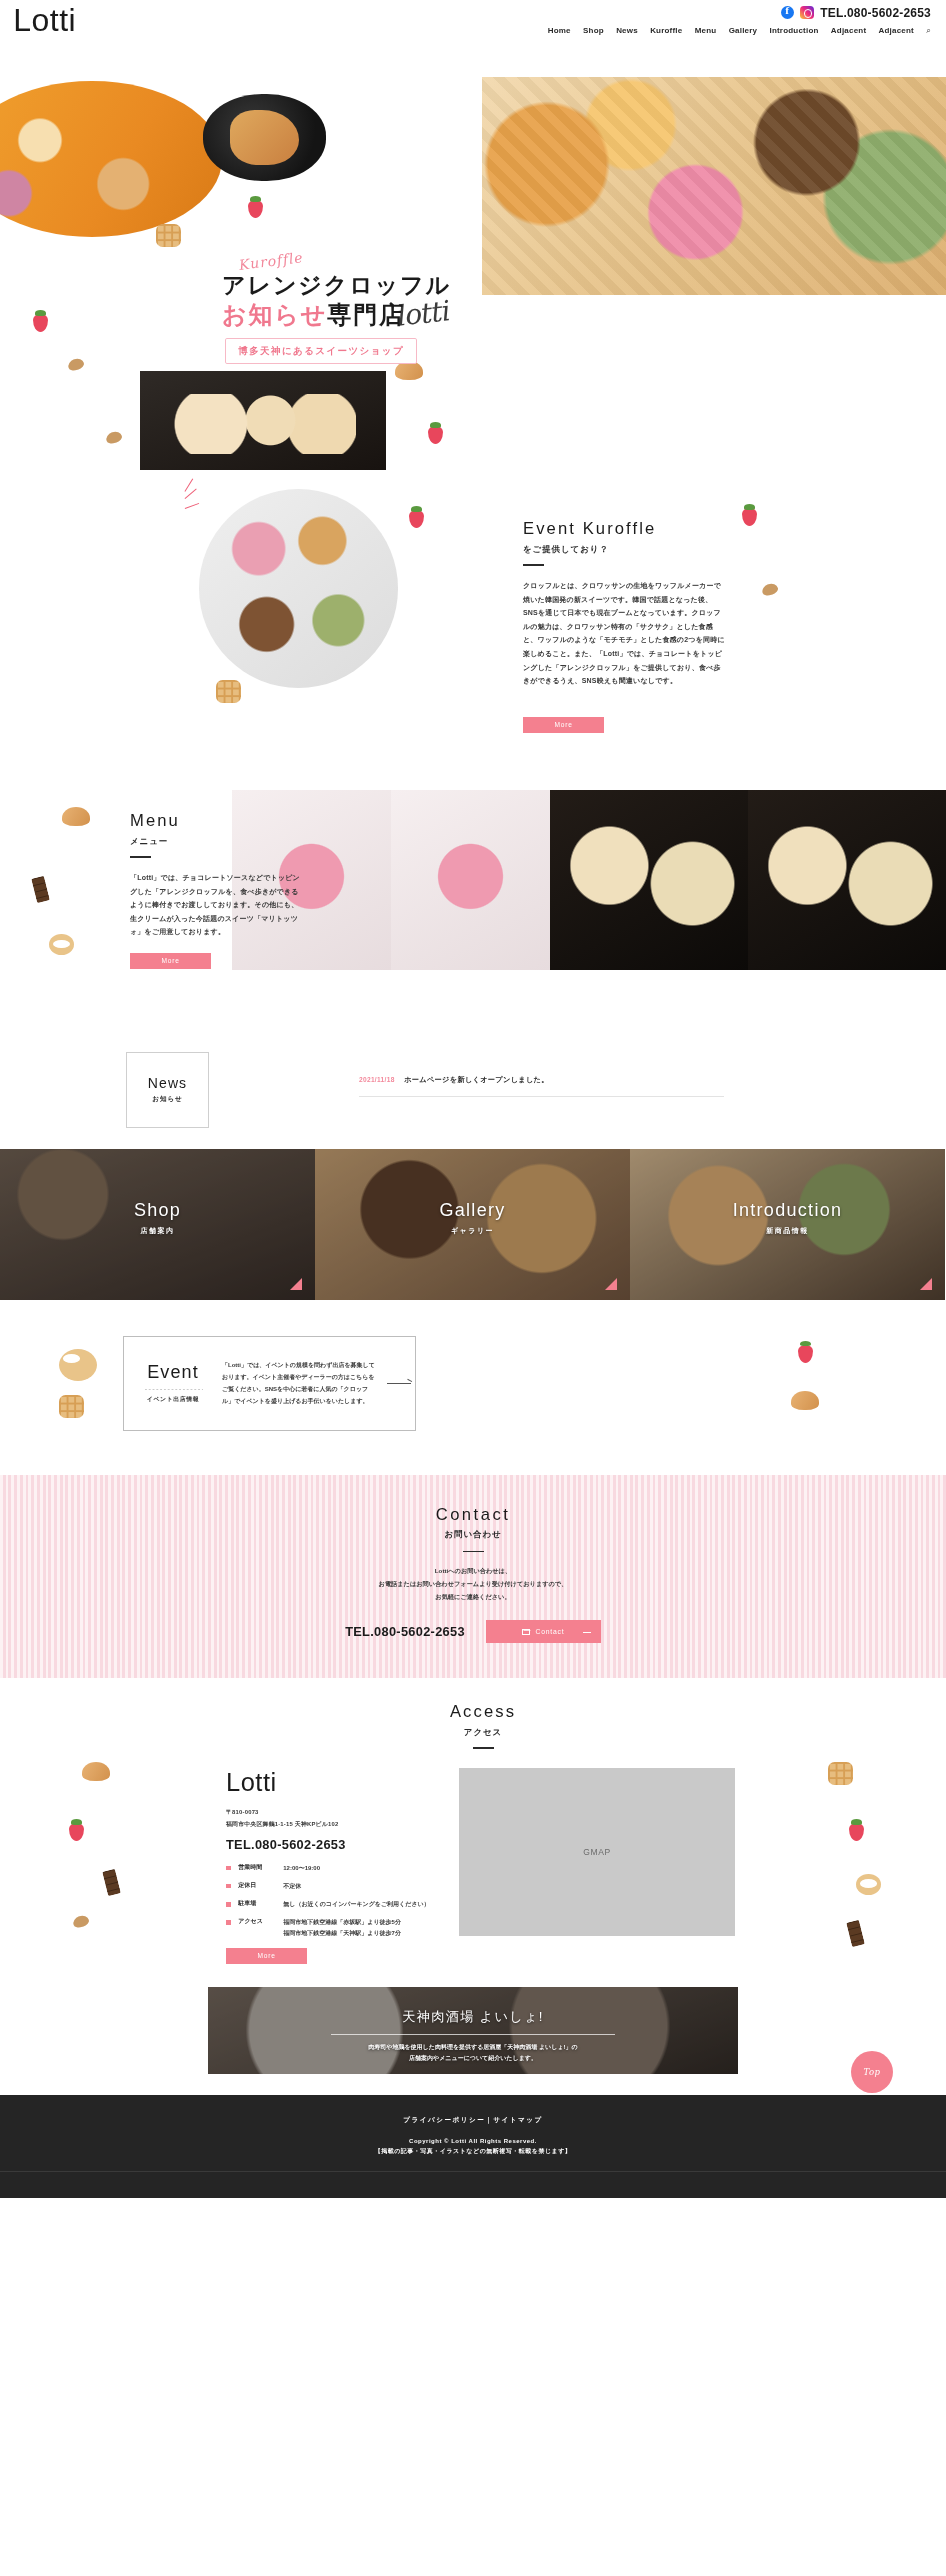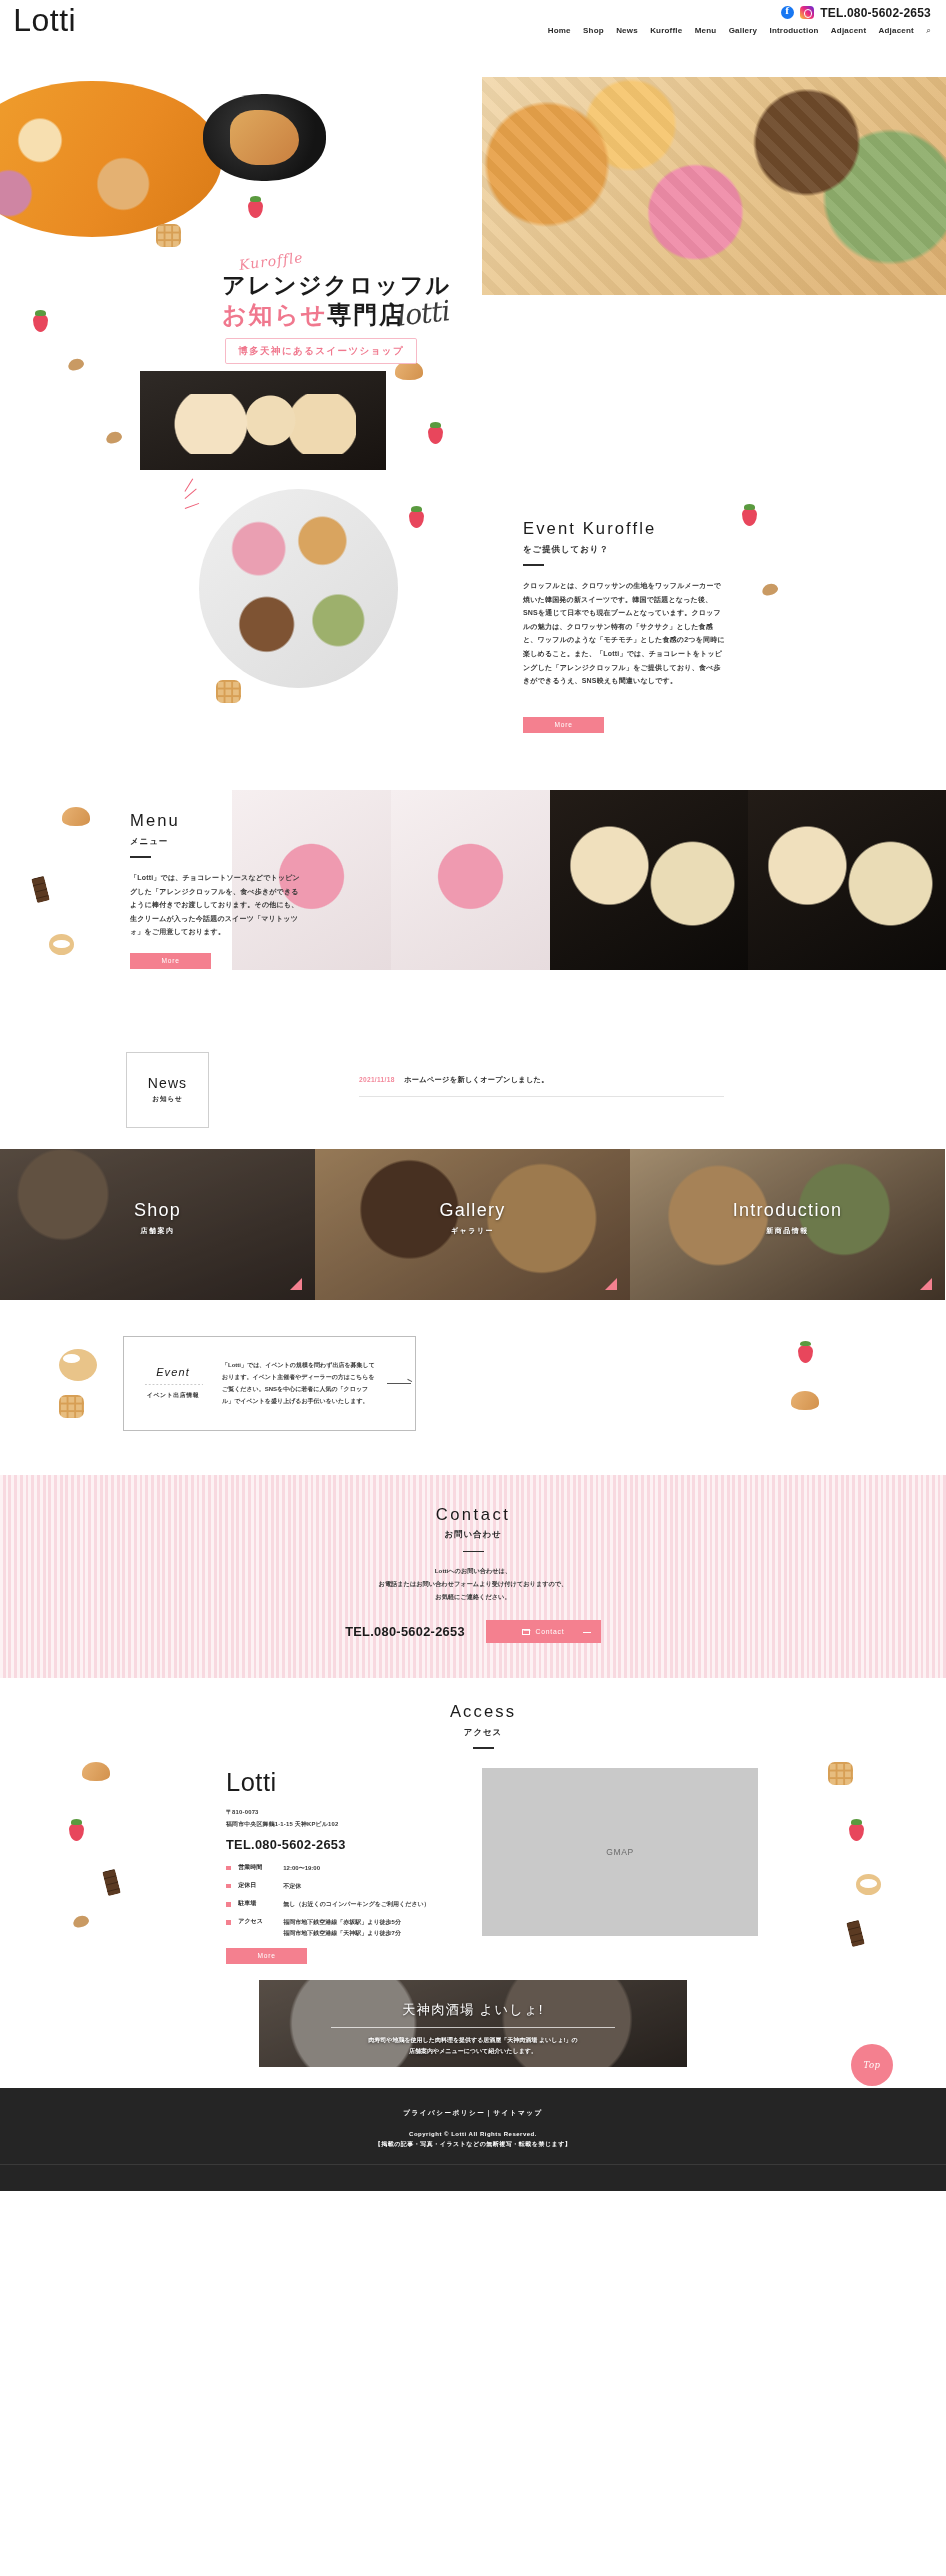--- a/index.html
+++ b/index.html
@@ -426,21 +426,21 @@
 
   
   .event { position: relative; height: 175px; background:#fff; }
   .event-box {
     position:absolute; left: 123px; top: 36px;
     width: 293px; height: 95px;
     border: 0.9px solid #bdbdbd;
     display:flex; align-items:center;
   }
   .event-left { width: 98px; text-align:center; }
-  .event-left .e1 { font-size: 11px; letter-spacing: 1.1px; color:#1b1b1b;font-style:italic; }
+  .event-left .e1 { font-size: 18px; letter-spacing: 1.1px; color:#1b1b1b; }
   .event-left .dots { width: 59px; height: 0.9px; margin: 5.7px auto 5.7px;
       background-image: radial-gradient(circle, #555 0.6px, transparent 0.7px);
       background-size: 3.8px 1.9px; background-repeat: repeat-x; }
   .event-left .e2 { font-size: 5.9px; font-weight:700; letter-spacing:0.6px; }
   .event-body { flex:1; font-size: 6px; line-height: 2.0; font-weight:700; color:#3a3a3a; padding-right: 5.7px;}
   .event-arrow { width: 32px; position: relative; }
   .event-arrow::before {
     content:""; position:absolute; right:3.8px; top:50%;
     width: 24.6px; height: 0.9px; background:#555;
   }
@@ -502,32 +502,32 @@
   .access-zip { font-size: 5.9px; margin-top: 11.4px; font-weight:700; color:#3a3a3a; letter-spacing:0.2px;}
   .access-addr { font-size: 5.9px; margin-top: 2.8px; font-weight:700; color:#3a3a3a; letter-spacing:0.2px;}
   .access-tel { font-size: 12.8px; font-weight:700; margin-top: 8.5px; color:#1b1b1b; letter-spacing:0.3px;}
   .acc-table { margin-top: 10.4px; }
   .acc-row { display:flex; align-items:flex-start; margin-bottom: 7.6px; }
   .acc-sq { width:4.7px; height:4.7px; background:#f4808f; margin-top: 2.8px; flex:0 0 auto; }
   .acc-k { width: 45px; font-size: 6px; font-weight:700; margin-left: 7.6px; color:#2b2b2b; }
   .acc-v { font-size: 6px; font-weight:700; color:#3a3a3a; line-height:1.75; }
   .access-left .btn-pink { width: 81px; margin-top: 9.5px; }
   .gmap {
-    position:absolute; left: 462px; top: 0;
+    position:absolute; left: 439px; top: 0;
     width: 276px; height: 168px;
     background:#c9c9c9;
     display:flex; align-items:center; justify-content:center;
     font-size: 8.5px; color:#6b6b6b; letter-spacing:0.6px;
   }
 
   
   .bottom-banner {
     position:relative;
-    width: 428px; height: 87px;
-    margin: 18px auto 0;
+    width: 530px; height: 87px;
+    margin: 25px auto 0;
     overflow:hidden;
     cursor:pointer;
   }
   .bottom-banner .bg {
     position:absolute; inset:0;
     background:
       radial-gradient(circle at 22% 50%, #c9c3bb 0 18%, transparent 19%),
       radial-gradient(circle at 72% 45%, #8d7f72 0 20%, transparent 21%),
       linear-gradient(160deg,#7d7166,#2c2723);
   }

